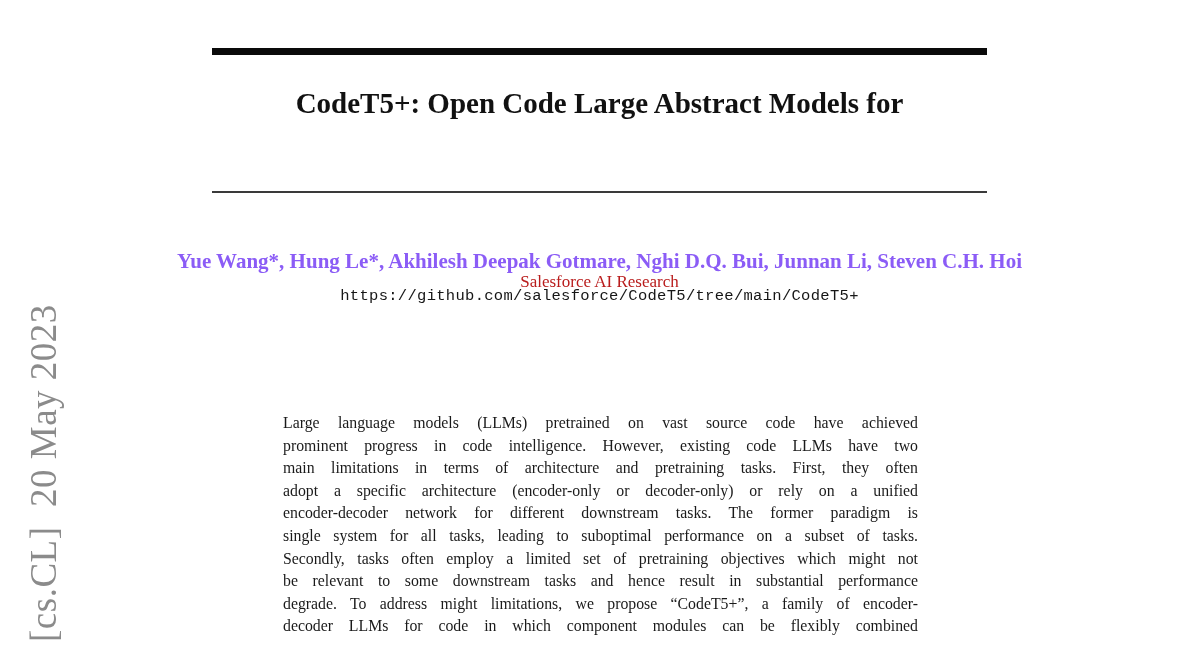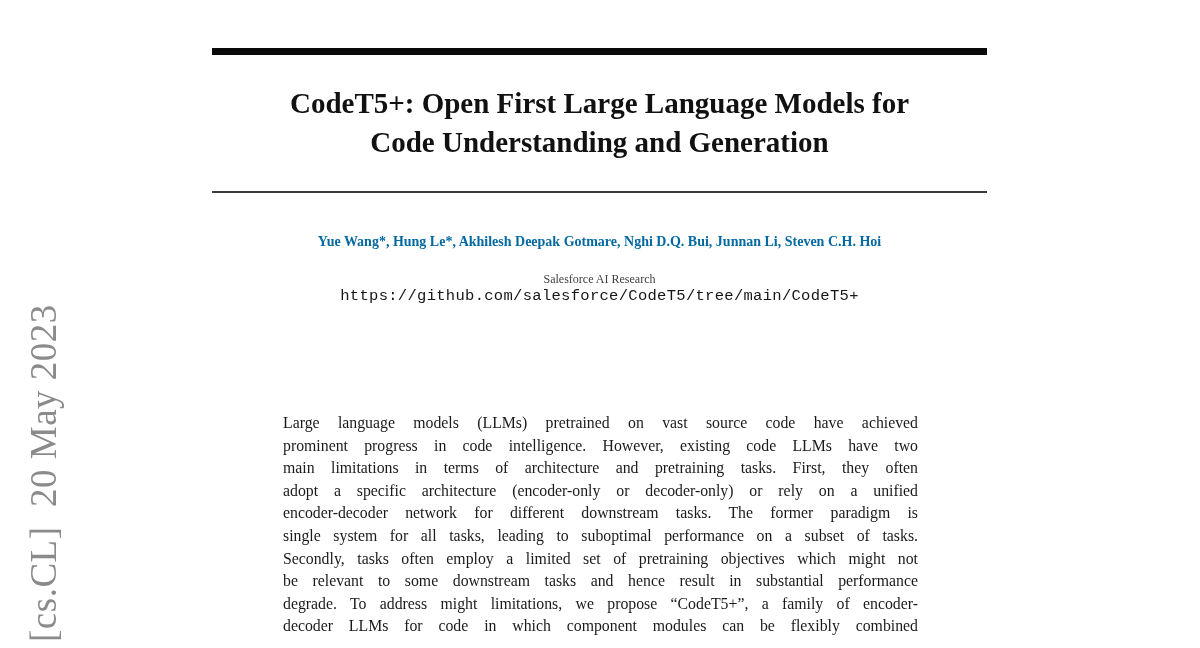--- a/index.html
+++ b/index.html
@@ -56,36 +56,36 @@
     font-size: 29px;
     font-weight: 700;
     line-height: 39px;
     color: #111111;
   }
   .title .tl { display: block; }
 
   .authors {
     position: absolute;
     left: 162px;
-    top: 234px;
+    top: 249px;
     width: 875px;
     text-align: center;
-    font-size: 14px;
+    font-size: 21px;
     font-weight: 700;
-    color: #0369a1;
+    color: #8b5cf6;
     white-space: nowrap;
   }
   .affiliation {
     position: absolute;
     left: 212px;
     top: 272px;
     width: 775px;
     text-align: center;
-    font-size: 12px;
-    color: #404040;
+    font-size: 17px;
+    color: #b91c1c;
   }
   .repo-url {
     position: absolute;
     left: 212px;
     top: 287px;
     width: 775px;
     text-align: center;
     font-family: "Liberation Mono", "DejaVu Sans Mono", monospace;
     font-size: 15.5px;
     color: #161616;
@@ -125,22 +125,21 @@
 </head>
 <body>
 
 <div class="page">
 
   <div class="arxiv-stamp">[cs.CL]  20 May 2023</div>
 
   <div class="rule-thick"></div>
 
   <h1 class="title">
-    <span class="tl">CodeT5+: Open First Large Language Models for</span>
-    <span class="tl">Code Understanding and Generation</span>
+    <span class="tl">CodeT5+: Open Code Large Abstract Models for</span>
   </h1>
 
   <div class="rule-thin"></div>
 
   <div class="authors">Yue Wang*, Hung Le*, Akhilesh Deepak Gotmare, Nghi D.Q. Bui, Junnan Li, Steven C.H. Hoi</div>
 
   <div class="affiliation">Salesforce AI Research</div>
 
   <div class="repo-url">https://github.com/salesforce/CodeT5/tree/main/CodeT5+</div>
 

